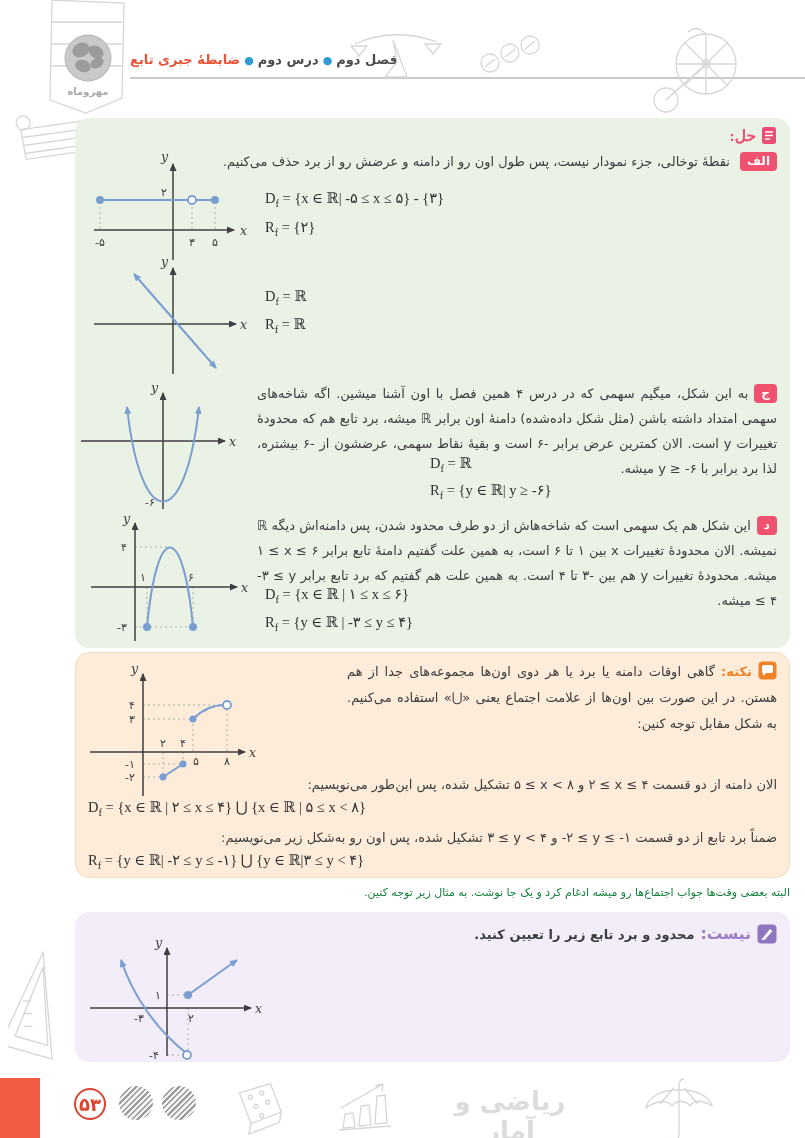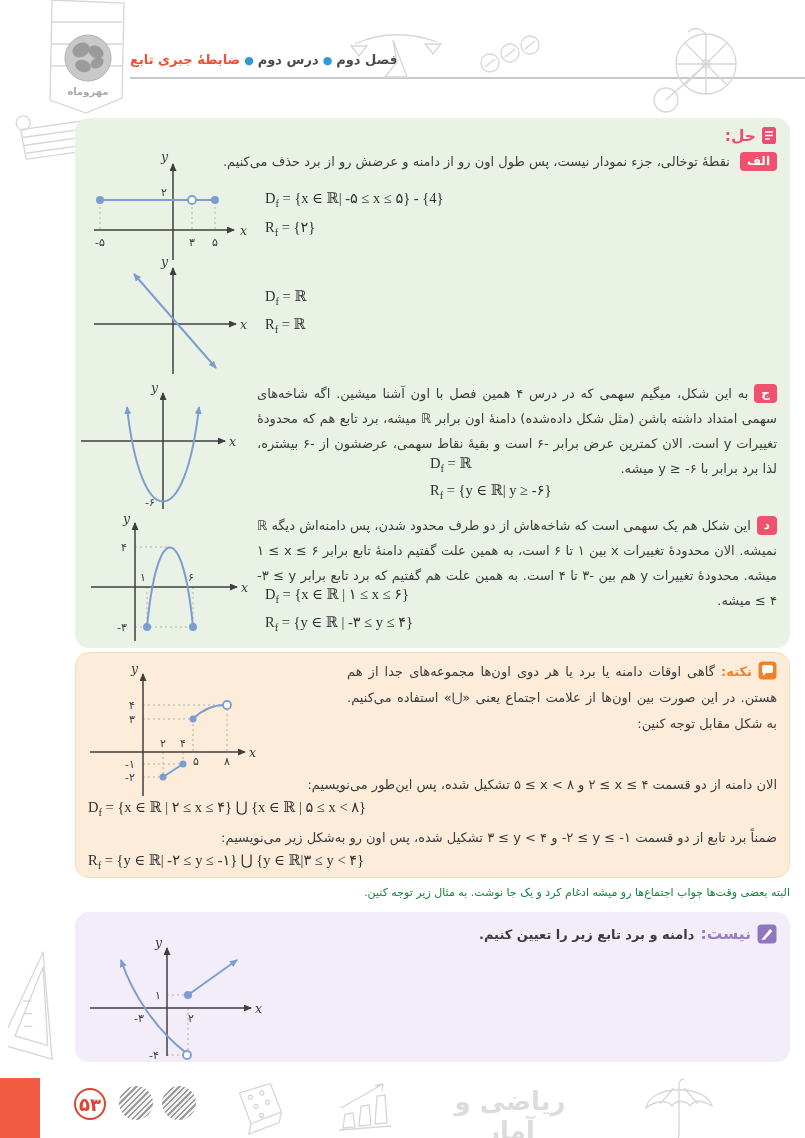--- a/index.html
+++ b/index.html
@@ -12,21 +12,21 @@
   .breadcrumb .dot{color:#2e9bd6;font-size:11px;padding:0 4px;}
   .breadcrumb .topic{color:#e85436;}
   .hrule{position:absolute;left:130px;top:77px;width:675px;height:2px;background:#c9c9c9;}
   
   .box{position:absolute;left:75px;width:715px;border-radius:14px;}
   .box-green{top:118px;height:530px;background:#eaf2e5;}
   .box-peach{top:652px;height:226px;background:#fcecd9;border:1px solid #f1dcc2;box-sizing:border-box;}
   .box-lav{top:912px;height:150px;background:#f2edf8;}
   
   .sol-head{position:absolute;right:28px;top:126px;direction:rtl;display:flex;align-items:center;gap:5px;
-            font-weight:bold;font-size:15.5px;color:#ec4d74;}
+            font-weight:bold;font-size:15.5px;color:#ec4d74;font-family:Liberation Serif, serif;}
   .row{position:absolute;direction:rtl;white-space:nowrap;font-size:13px;color:#3c3c3e;line-height:21px;margin-left:48px;}
   .para{position:absolute;direction:rtl;text-align:justify;font-size:13px;line-height:25px;color:#3c3c3e;}
   .badge{display:inline-block;background:#f0516e;color:#fff;border-radius:4px;padding:0 7px;height:19px;
          line-height:19px;font-size:12px;font-weight:bold;margin-left:6px;vertical-align:1px;}
   .formula{position:absolute;direction:ltr;font-family:"Liberation Serif","DejaVu Serif",serif;
            font-size:14.5px;color:#303032;white-space:nowrap;}
   .formula sub{font-size:10.5px;}
   .note-p{position:absolute;right:28px;top:659px;width:430px;direction:rtl;text-align:justify;
           font-size:13px;line-height:26px;color:#3c3c3e;}
   .note-label{color:#ef8226;font-weight:bold;}
@@ -140,21 +140,21 @@
       <circle class="dot" cx="127" cy="50" r="4"></circle>
       <circle class="odot" cx="104" cy="50" r="4"></circle>
     <text class="tl" x="79" y="46" text-anchor="end">۲</text>
     <text class="tl" x="12" y="96" text-anchor="middle">-۵</text>
     <text class="tl" x="104" y="96" text-anchor="middle">۳</text>
     <text class="tl" x="127" y="96" text-anchor="middle">۵</text>
     <text class="axl" x="152" y="85">x</text>
     <text class="axl" x="80" y="11" text-anchor="end">y</text>
   </svg>
   <div class="formula" style="left:265px;top:190px">
-    <span>D</span><sub>f</sub> <span>= {x ∈ ℝ| -۵ ≤ x ≤ ۵} - {4}</span>
+    <span>D</span><sub>f</sub> <span>= {x ∈ ℝ| -۵ ≤ x ≤ ۵} - {۳}</span>
   </div>
   <div class="formula" style="left:265px;top:219px">
     <span>R</span><sub>f</sub> <span>= {۲}</span>
   </div>
 
   <svg class="abs" style="left:88px;top:256px" width="170" height="125">
     <line class="ax" x1="85" y1="118" x2="85" y2="12" marker-end="url(#mD)"></line>
     <line class="ax" x1="6" y1="68" x2="148" y2="68" marker-end="url(#mD)"></line>
     <line class="bl" x1="46" y1="18" x2="128" y2="112" marker-start="url(#mB)" marker-end="url(#mB)"></line>
     <text class="axl" x="152" y="73">x</text>
@@ -264,21 +264,21 @@
   <div class="between">البته بعضی وقت‌ها جواب اجتماع‌ها رو میشه ادغام کرد و یک جا نوشت. به مثال زیر توجه کنین.</div>
 
   <div class="box box-lav"></div>
 
   <div class="ex-head">
     <svg width="20" height="20">
       <rect x="0.5" y="0.5" width="19" height="19" rx="4" fill="#8f76bf"></rect>
       <path d="M5,15 L13,5 L15.5,7 L8,15.5 L4.5,16.2 Z" fill="#fff"></path>
     </svg>
     <span class="ex-label">نیست:</span>
-    <span class="ex-text">دامنه و برد تابع زیر را تعیین کنیم.</span>
+    <span class="ex-text">محدود و برد تابع زیر را تعیین کنید.</span>
   </div>
 
   <svg class="abs" style="left:85px;top:938px" width="185" height="124">
     <line class="dash" x1="103" y1="70" x2="103" y2="113"></line>
     <line class="dash" x1="82" y1="57" x2="99" y2="57"></line>
     <line class="dash" x1="82" y1="117" x2="98" y2="117"></line>
     <line class="ax" x1="82" y1="118" x2="82" y2="10" marker-end="url(#mD)"></line>
     <line class="ax" x1="5" y1="70" x2="166" y2="70" marker-end="url(#mD)"></line>
     <path class="bl" d="M36,22 C48,58 72,92 100,114" marker-start="url(#mB)"></path>
     <line class="bl" x1="103" y1="57" x2="152" y2="22" marker-end="url(#mB)"></line>

